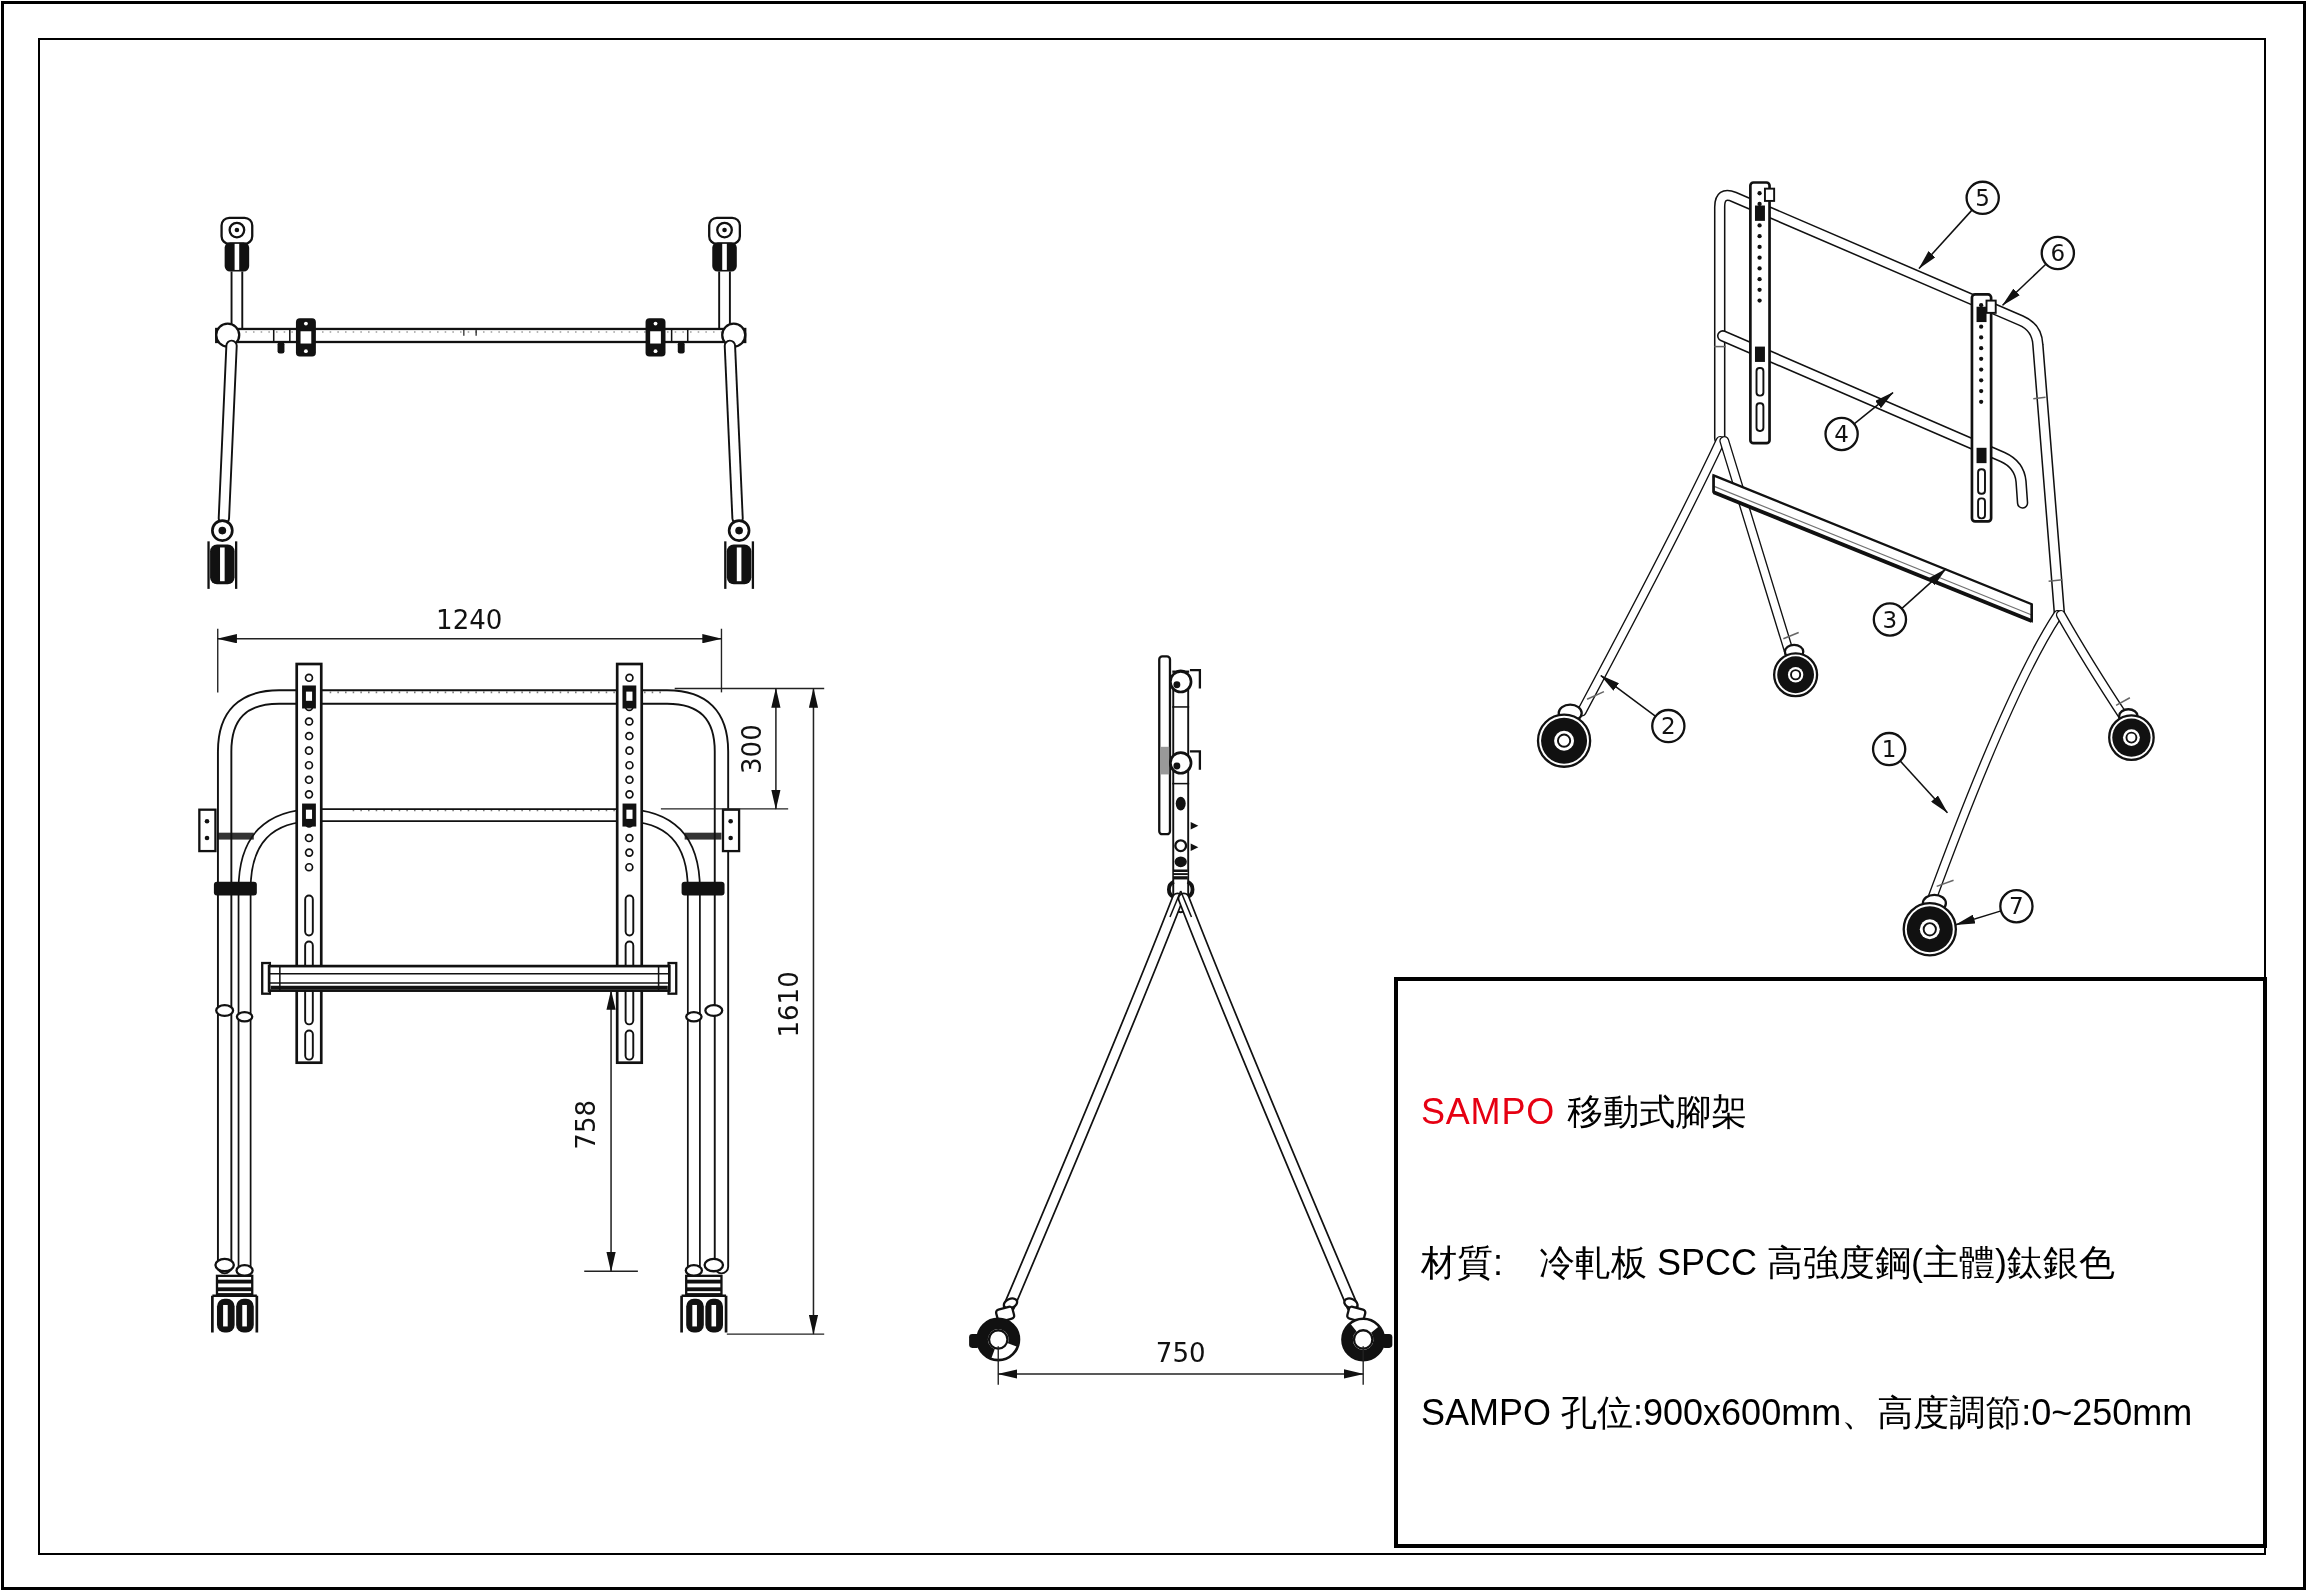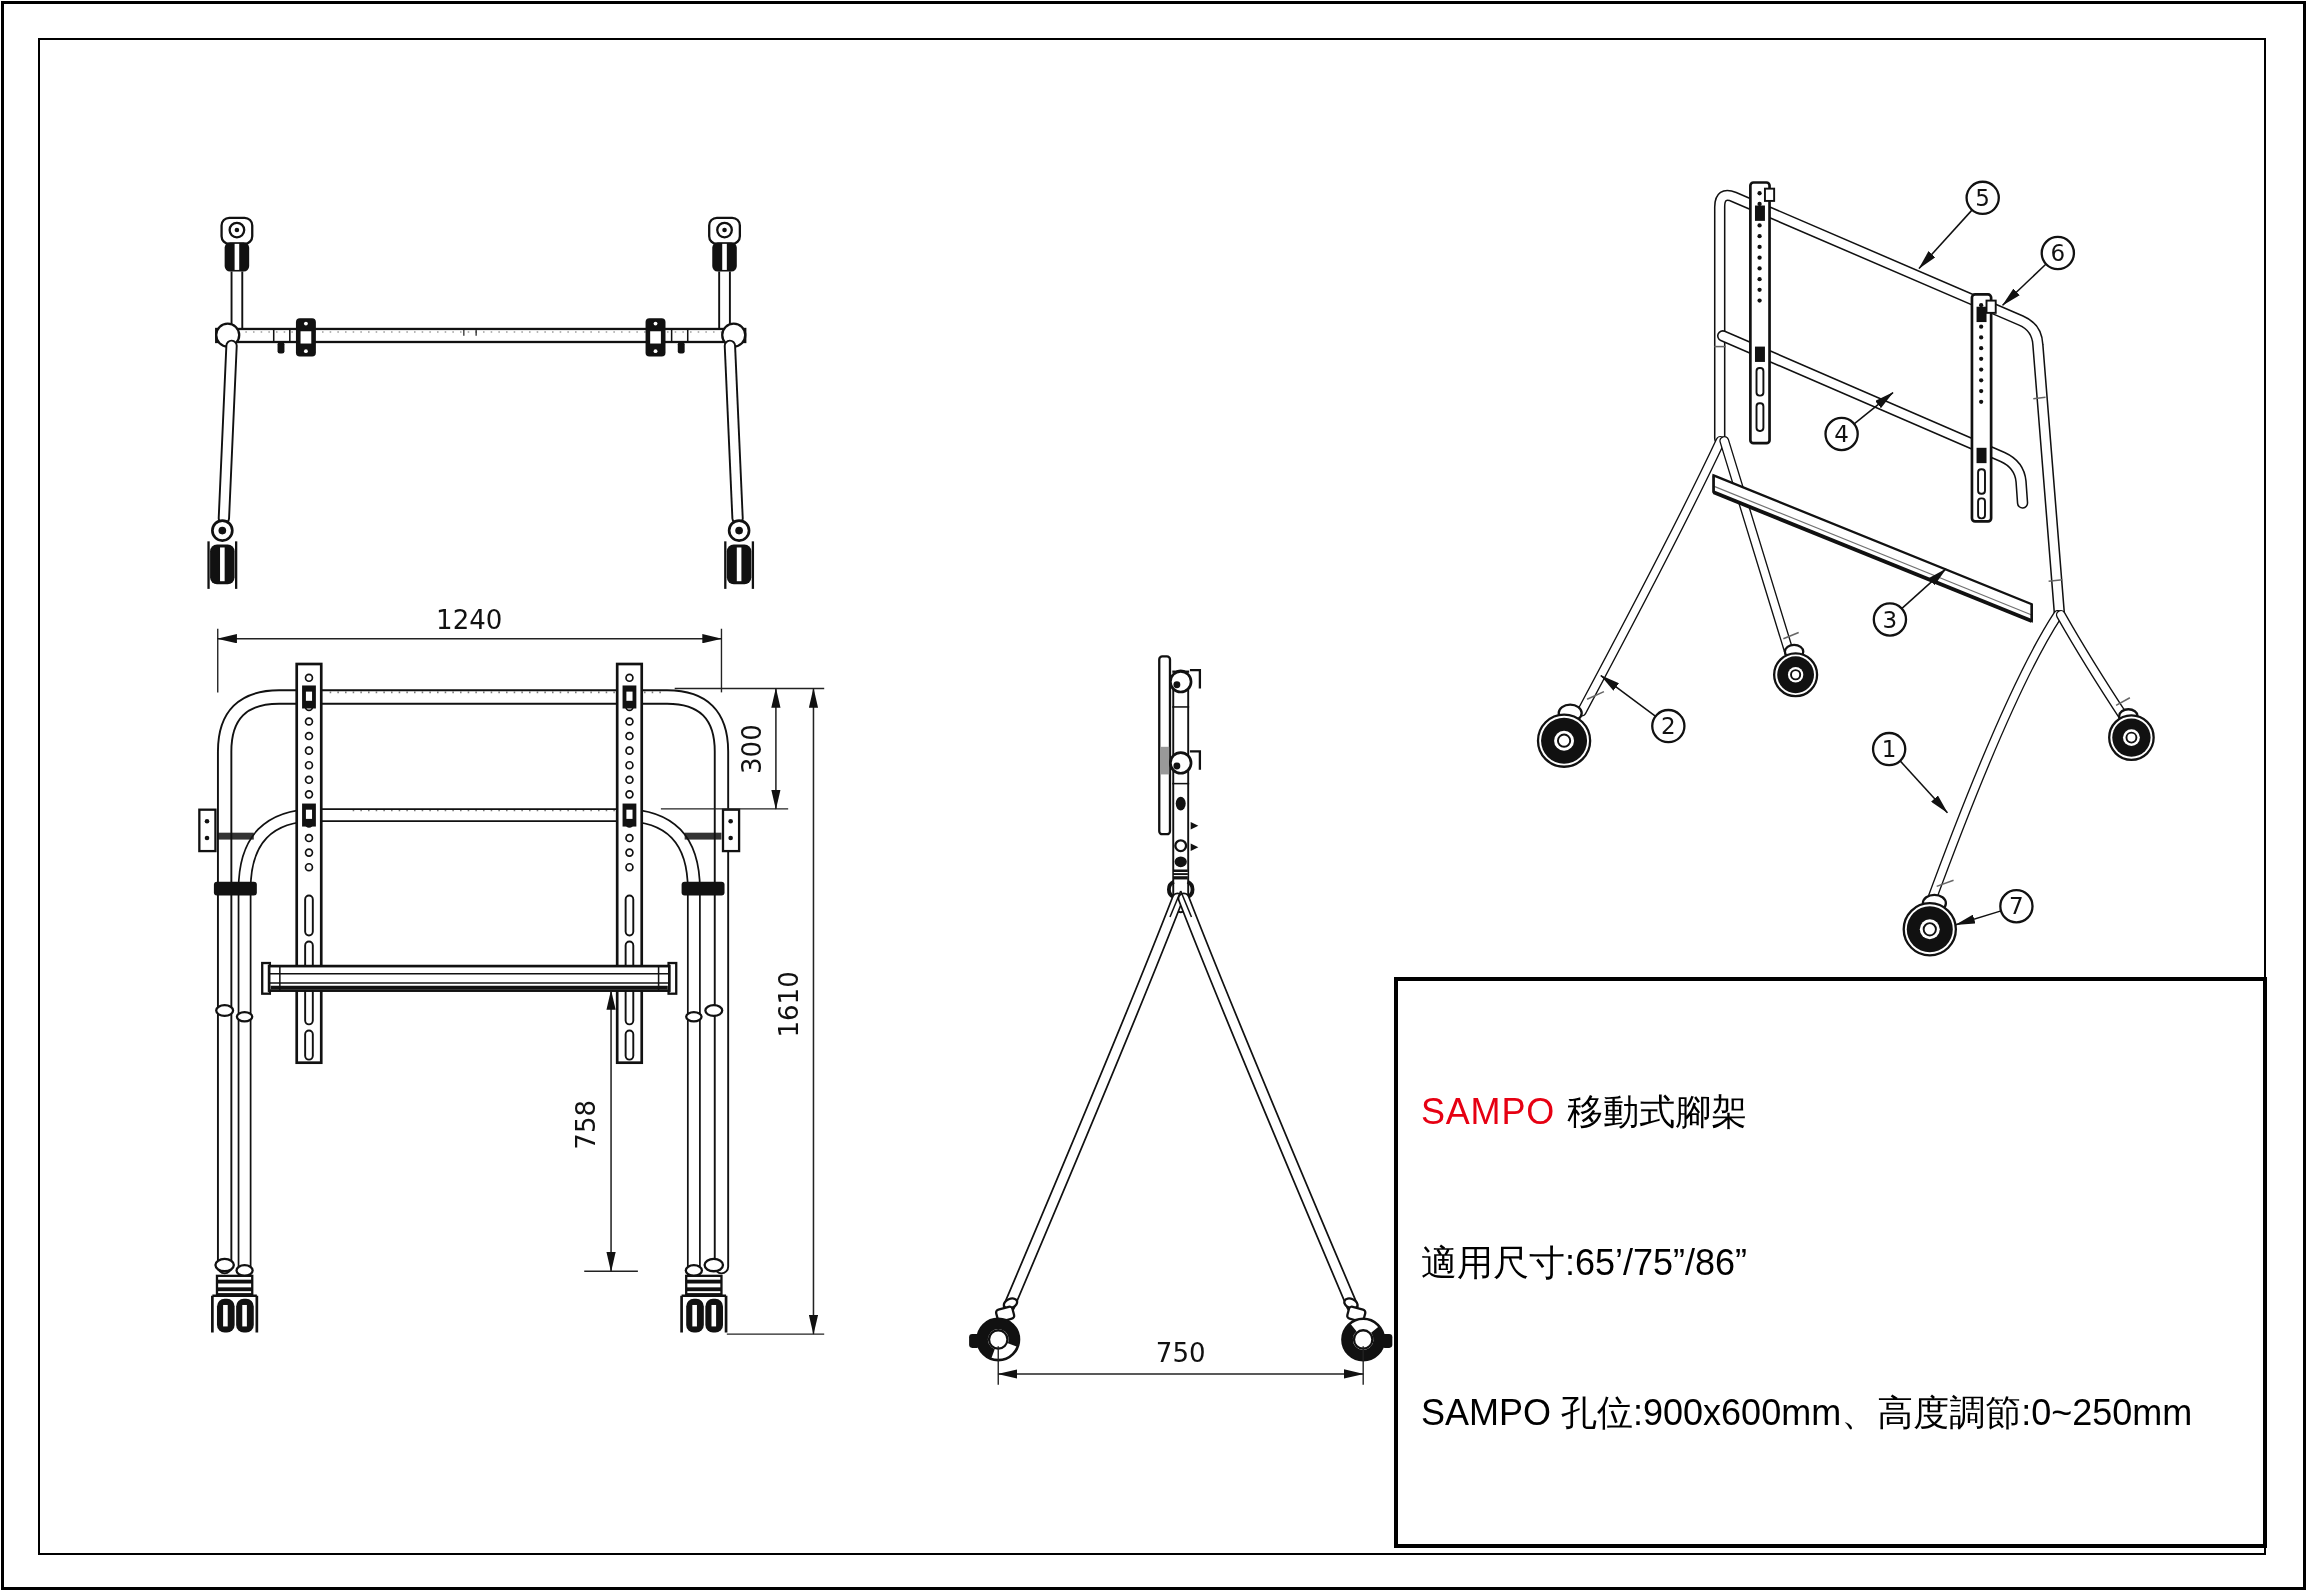--- a/index.html
+++ b/index.html
@@ -451,16 +451,16 @@
       <circle cx="2630" cy="1182" r="21" class="wfill" stroke-width="3"></circle>
       <text x="2630" y="1182" text-anchor="middle" dominant-baseline="central" class="callout">7</text>
     </g>
   </g>
 </svg>
 
 <div class="spec-box">
   <div class="spec-line">
     <span class="brand">SAMPO</span><span>移動式腳架</span>
   </div>
-  <div class="spec-line">適用尺寸:65’/75”/86”</div>
+  <div class="spec-line">材質:　冷軋板 SPCC 高強度鋼(主體)鈦銀色</div>
   <div class="spec-line">SAMPO 孔位:900x600mm、高度調節:0~250mm</div>
 </div>
 
 
 </body></html>

